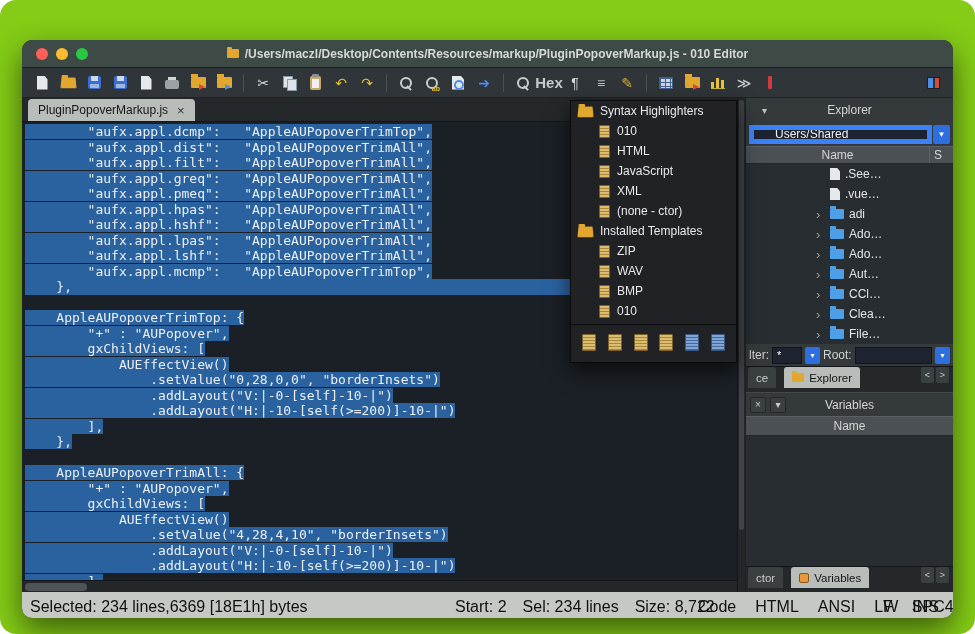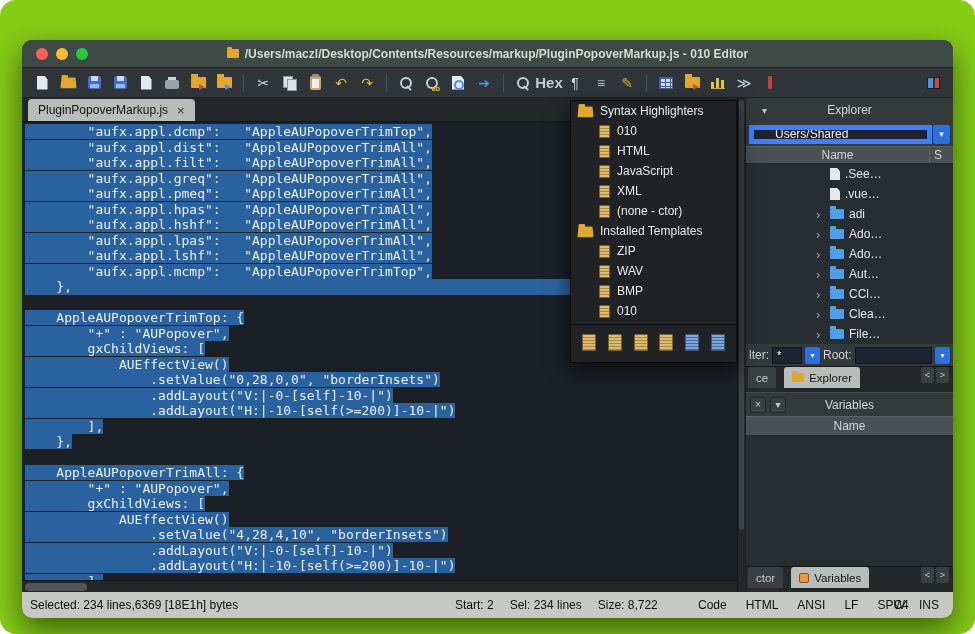--- a/index.html
+++ b/index.html
@@ -93,21 +93,21 @@
 .ptab.active{background:#b9bdb9;color:#141414}
 .pnav{margin-left:auto;display:flex;gap:2px;padding:0 2px 3px 0}
 .pnav span{width:13px;height:16px;background:#3a3f42;color:#c8ccd0;font-size:9px;display:flex;align-items:center;justify-content:center;border-radius:2px}
 .varctrl{height:24px;display:flex;align-items:center;position:relative;background:#34393c;border-top:1px solid #44494c}
 .vbtn{width:16px;height:16px;margin-left:4px;background:#3a3f42;border:1px solid #24282a;color:#c8ccd0;font-size:10px;display:flex;align-items:center;justify-content:center;border-radius:2px;z-index:2}
 .v-title{position:absolute;left:0;right:0;text-align:center;color:#d3d6d3}
 .varhdr{height:20px;background:#4a5054;border-top:1px solid #5a6064;border-bottom:1px solid #24282b;color:#d3d6d3;text-align:center;line-height:18px}
 .varbody{height:130px;background:#282d31}
 .vicon{width:10px;height:10px;background:#e8973a;border:1px solid #8a5416;border-radius:2px;flex:0 0 auto}
 
-.statusbar{height:38px;background:#c6c8c4;color:#101010;font-size:12px;position:relative}
+.statusbar{height:38px;background:#c6c8c4;color:#101010;font-size:16px;position:relative}
 .sb-left{position:absolute;left:8px;top:6px}
 .sb-mid{position:absolute;left:433px;top:6px;display:flex;gap:16px}
 .sb-flags{position:absolute;left:676px;top:6px;display:flex;gap:19px}
 .sb-right{position:absolute;right:14px;top:6px;display:flex;gap:14px}
 
 .popup{position:absolute;left:570px;top:100px;width:167px;background:#202225;border:1px solid #0a0b0c;box-shadow:0 8px 20px rgba(0,0,0,.6);z-index:50;padding-bottom:2px}
 .pitem{height:20px;display:flex;align-items:center;gap:7px;padding-left:28px;color:#e8eaec;font-size:12px}
 .pitem.phead{padding-left:7px}
 .popup-footer{height:36px;border-top:1px solid #0a0b0c;display:flex;align-items:center;justify-content:space-between;padding:0 8px;margin-top:3px}
 .pficon{width:20px;height:24px;display:flex;align-items:center;justify-content:center}

